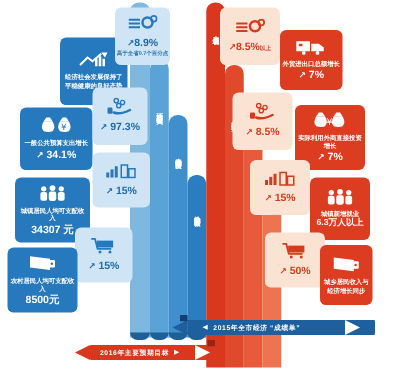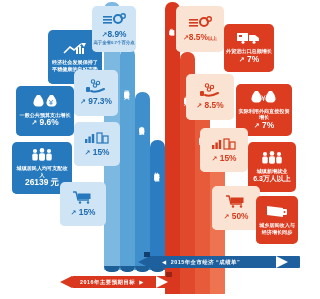--- a/index.html
+++ b/index.html
@@ -130,21 +130,21 @@
       <svg width="30" height="14" viewBox="0 0 30 14">
         <path d="M5 4 Q2 9 5 12 Q9 13 12 12 Q15 9 12 4 Z" fill="#ffffff"></path>
         <path d="M5 4 L12 4 L10 1 L7 1 Z" fill="#ffffff"></path>
         <path d="M18 4 Q15 9 18 12 Q22 13 25 12 Q28 9 25 4 Z" fill="#ffffff"></path>
         <path d="M18 4 L25 4 L23 1 L20 1 Z" fill="#ffffff"></path>
         <text x="21" y="11" font-size="7" fill="#2779bd" text-anchor="middle" font-family="DejaVu Sans">¥</text>
       </svg>
     </span>
     <span class="ctext">一般公共预算支出增长</span>
     <span class="cval">
-      <span class="arr">↗</span> <span>9.6%</span>
+      <span class="arr">↗</span> <span>34.1%</span>
     </span>
   </div>
 
   <div class="card c-blue-l" style="left:74px;top:70px;width:44px;height:46px;">
     <span class="cicon">
       <svg width="24" height="14" viewBox="0 0 24 14">
         <circle cx="9" cy="2.5" r="1.7" fill="none" stroke="#2779bd" stroke-width="1.1"></circle>
         <circle cx="14" cy="4" r="1.7" fill="none" stroke="#2779bd" stroke-width="1.1"></circle>
         <circle cx="11" cy="6.5" r="1.7" fill="none" stroke="#2779bd" stroke-width="1.1"></circle>
         <rect x="2" y="8" width="4" height="5" rx="1" fill="#2779bd"></rect>
@@ -176,37 +176,48 @@
       <svg width="28" height="13" viewBox="0 0 28 13">
         <circle cx="7" cy="3" r="2.1" fill="#ffffff"></circle>
         <rect x="4.3" y="5.6" width="5.4" height="7" rx="1.6" fill="#ffffff"></rect>
         <circle cx="14" cy="2.4" r="2.3" fill="#ffffff"></circle>
         <rect x="11" y="5.2" width="6" height="7.5" rx="1.7" fill="#ffffff"></rect>
         <circle cx="21" cy="3" r="2.1" fill="#ffffff"></circle>
         <rect x="18.3" y="5.6" width="5.4" height="7" rx="1.6" fill="#ffffff"></rect>
       </svg>
     </span>
     <span class="ctext">城镇居民人均可支配收入</span>
-    <span class="cval">26139 元</span>
+    <span class="cval">34307 元</span>
   </div>
 
   <div class="card c-blue-l" style="left:60px;top:182px;width:46px;height:44px;">
     <span class="cicon">
       <svg width="22" height="13" viewBox="0 0 22 13">
         <path d="M1 1 H4 L6 9 H17" fill="none" stroke="#2779bd" stroke-width="1.4" stroke-linejoin="round"></path>
         <rect x="5.5" y="2.5" width="13" height="5.5" fill="#2779bd"></rect>
         <circle cx="8" cy="11.5" r="1.2" fill="#2779bd"></circle>
         <circle cx="16" cy="11.5" r="1.2" fill="#2779bd"></circle>
       </svg>
     </span>
     <span class="cval">
       <span class="arr">↗</span> <span>15%</span>
     </span>
   </div>
 
+  <div class="card c-blue-d" style="left:6px;top:198px;width:56px;height:52px;">
+    <span class="cicon">
+      <svg width="24" height="14" viewBox="0 0 24 14">
+        <path d="M2 2 L18 4 L18 13 L2 11 Z" fill="#ffffff"></path>
+        <rect x="17" y="5" width="5" height="6" rx="1" fill="#ffffff"></rect>
+        <circle cx="19.5" cy="8" r="1" fill="#2779bd"></circle>
+      </svg>
+    </span>
+    <span class="ctext">农村居民人均可支配收入</span>
+    <span class="cval">8500元</span>
+  </div>
 
   <div class="card c-red-l" style="left:176px;top:6px;width:48px;height:46px;">
     <span class="cicon">
       <svg width="24" height="13" viewBox="0 0 24 13">
         <rect x="1" y="3" width="9" height="1.6" fill="#d43c1d"></rect>
         <rect x="1" y="6" width="9" height="1.6" fill="#d43c1d"></rect>
         <rect x="1" y="9" width="9" height="1.6" fill="#d43c1d"></rect>
         <circle cx="16" cy="6" r="4" fill="none" stroke="#d43c1d" stroke-width="2"></circle>
         <circle cx="21" cy="3" r="2.3" fill="none" stroke="#d43c1d" stroke-width="1.4"></circle>
       </svg>

